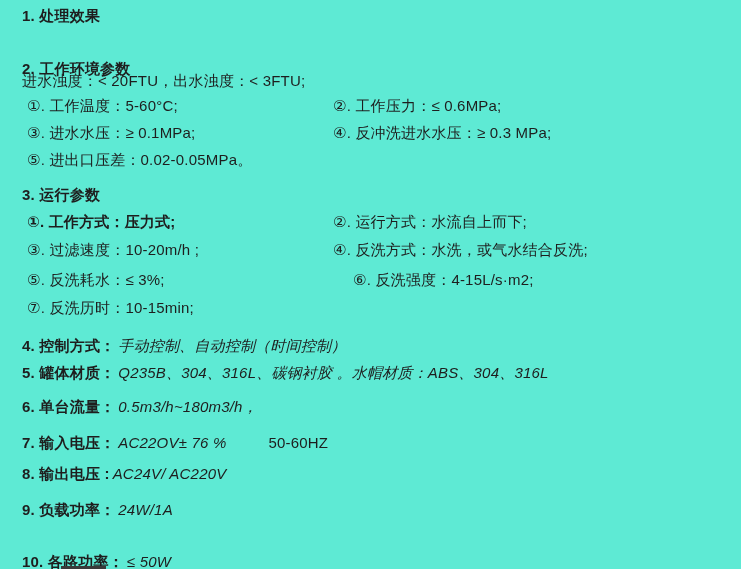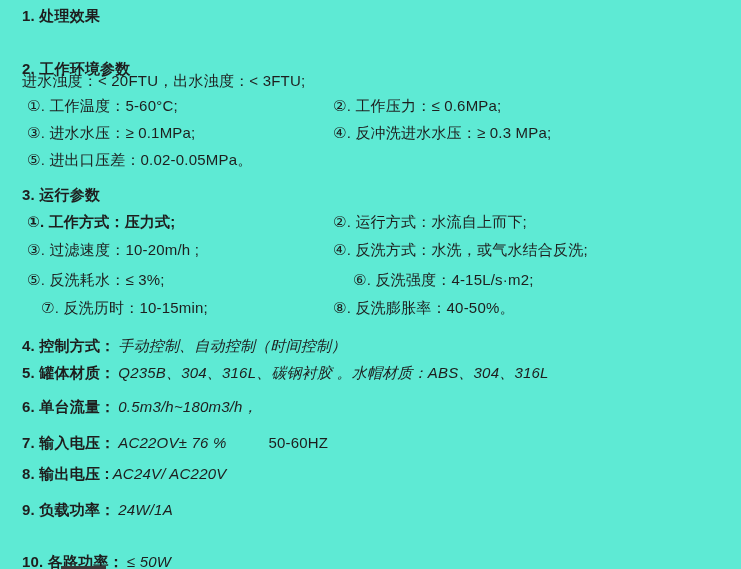--- a/index.html
+++ b/index.html
@@ -50,22 +50,21 @@
 
   <div class="line" style="left:27px; top:212px;font-weight:bold;">①. 工作方式：压力式;</div>
   <div class="line" style="left:333px; top:212px;">②. 运行方式：水流自上而下;</div>
 
   <div class="line" style="left:27px; top:240px;">③. 过滤速度：10-20m/h ;</div>
   <div class="line" style="left:333px; top:240px;">④. 反洗方式：水洗，或气水结合反洗;</div>
 
   <div class="line" style="left:27px; top:270px;">⑤. 反洗耗水：≤ 3%;</div>
   <div class="line" style="left:333px; top:270px;margin-left:20px;">⑥. 反洗强度：4-15L/s·m2;</div>
 
-  <div class="line" style="left:41px; top:298px;text-align:right;">⑦. 反洗历时：10-15min;</div>
-  <div class="line" style="left:333px; top:298px;">⑧. 反洗膨胀率：40-50%。</div>
+  <div class="line" style="left:27px; top:298px;text-align:right;">⑦. 反洗历时：10-15min;</div>
 
   <div class="line" style="left:22px; top:336px;">
     <span class="b">4. 控制方式：</span><span class="val">手动控制、自动控制（时间控制）</span>
   </div>
 
   <div class="line" style="left:22px; top:363px;">
     <span class="b">5. 罐体材质：</span><span class="val">Q235B、304、316L、碳钢衬胶 。水帽材质：ABS、304、316L</span>
   </div>
 
   <div class="line" style="left:22px; top:397px;">

